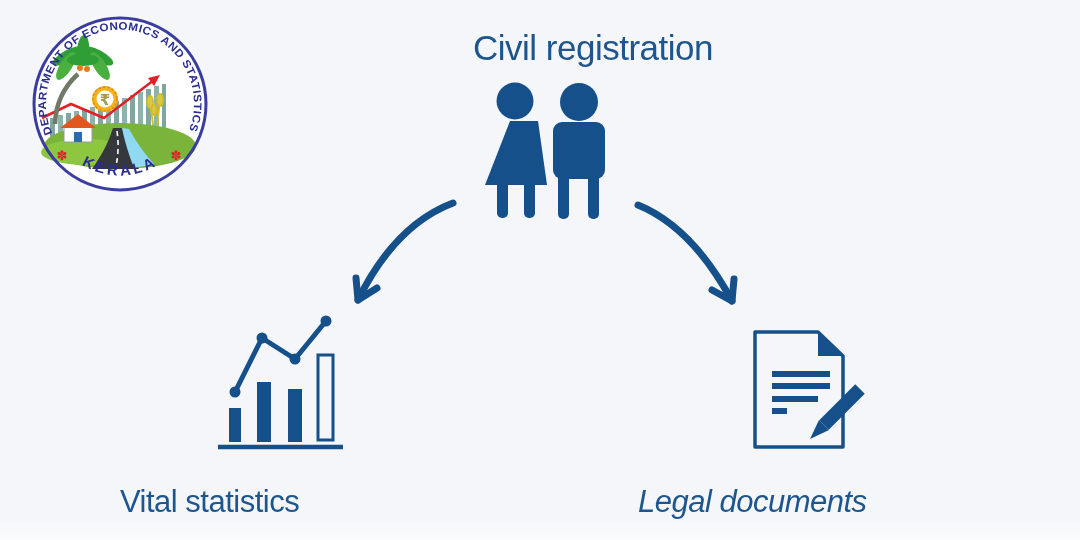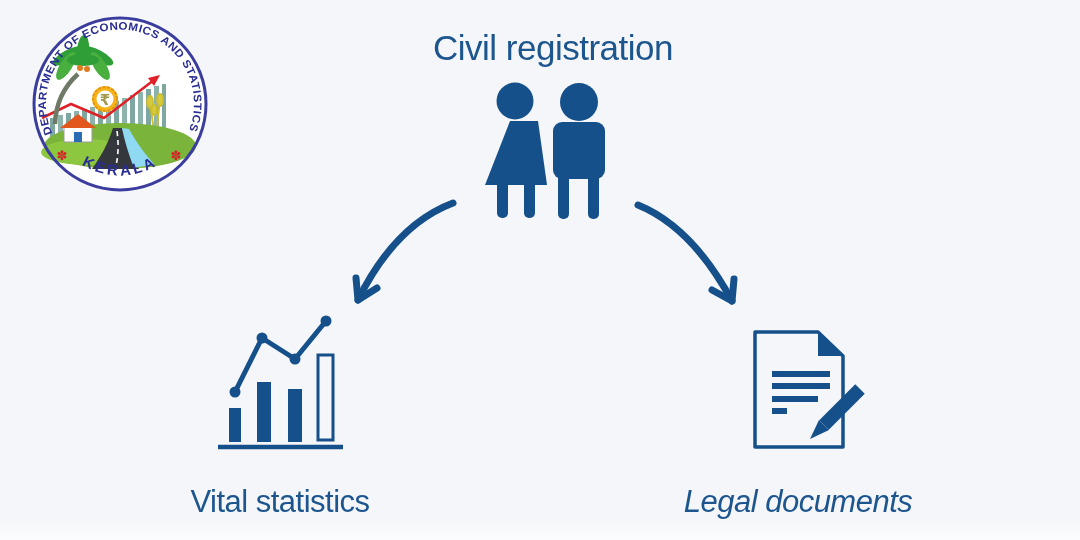--- a/index.html
+++ b/index.html
@@ -3,26 +3,26 @@
 <meta charset="utf-8">
 <style>
   html,body { margin:0; padding:0; }
   .canvas {
     position:relative; width:1080px; height:540px; overflow:hidden;
     background:linear-gradient(180deg,#f4f6f9 0%,#f4f6f9 96%,#fbfcfd 100%);
     font-family:"Liberation Sans", sans-serif;
   }
   .title {
     position:absolute; top:28px; left:393px; width:320px;
-    text-align:center; font-size:35px; letter-spacing:-0.5px;
+    text-align:right; font-size:35px; letter-spacing:-0.5px;
     color:#1d568e;
   }
   .branch-label {
     position:absolute; top:484px; width:320px;
-    text-align:center; font-size:31px; letter-spacing:-0.5px;
+    font-size:31px; letter-spacing:-0.5px;
     color:#1d568e;
   }
   .branch-label.left  { left:120px; }
   .branch-label.right { left:638px;font-style:italic; }
   .abs { position:absolute; }
   svg text { font-family:"Liberation Sans","DejaVu Sans",sans-serif; }
   .arc-text   { font-size:11px; font-weight:bold; fill:#2a2d92; letter-spacing:0.4px; }
   .kerala-text{ font-size:15px; font-weight:bold; fill:#2a2d92; letter-spacing:3px; }
   .flower     { font-size:13px; fill:#d62329; }
   .rupee      { font-size:15px; font-weight:bold; fill:#a39a4e; }

